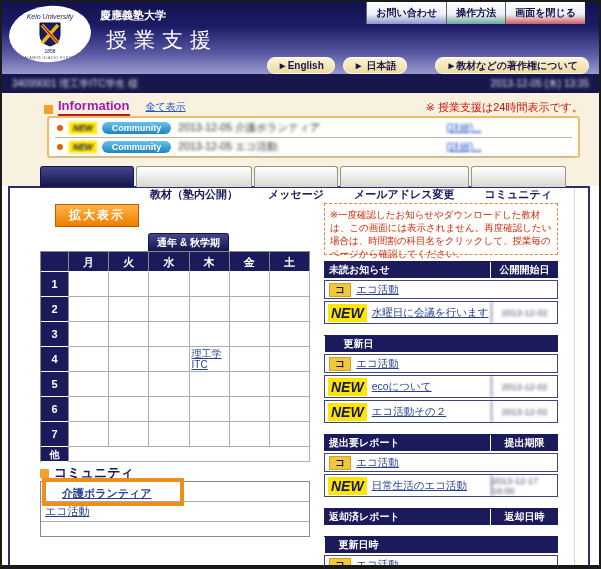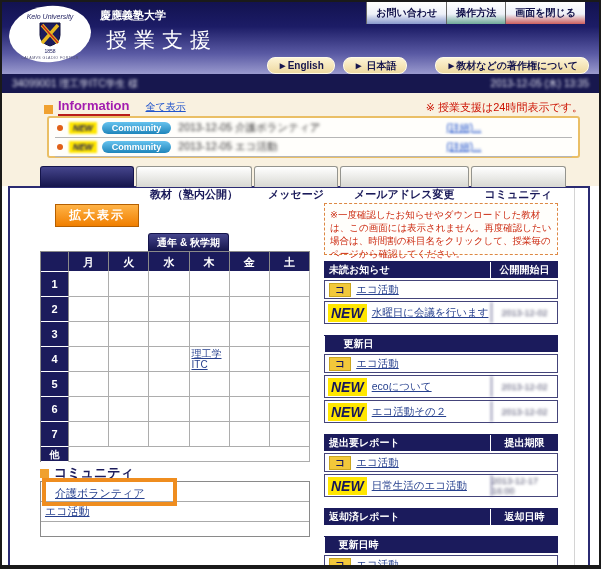--- a/index.html
+++ b/index.html
@@ -60,21 +60,21 @@
   .tt .ph{height:25px;line-height:25px;}
   .tt .oh{height:15px;line-height:15px;font-size:10px;}
   .tt .cell{background:#fff;border-right:1px solid #adadad;border-bottom:1px solid #adadad;height:25px;padding:1px 2px;}
   .tt .ocell{height:15px;grid-column:span 6;}
   .tt-link{font-size:10px;color:#27418f;text-decoration:underline;white-space:pre-line;line-height:11px;display:inline-block;cursor:pointer;}
   
   .comm-title{position:absolute;left:40px;top:464px;display:flex;align-items:center;font-size:13px;font-weight:bold;color:#1b1b5c;}
   .comm-box{position:absolute;left:40px;top:481px;width:270px;height:56px;background:#fff;border:1px solid #8a8a8a;}
   .comm-row{height:20px;display:flex;align-items:center;border-bottom:1px solid #aaa;padding-left:4px;}
   .comm-link{font-size:11px;color:#27418f;text-decoration:underline;cursor:pointer;}
-  .hl-rect{border:4px solid #ef8d1f;padding:1px 28px 1px 9px;margin-left:-3px;display:inline-block;}
+  .hl-rect{border:4px solid #ef8d1f;padding:1px 28px 1px 16px;margin-left:-3px;display:inline-block;font-weight:bold;}
   
   .notice{position:absolute;left:324px;top:203px;width:234px;height:52px;border:1px dashed #dd8844;
     padding:4px 5px;font-size:9.5px;line-height:13px;color:#cc2a10;background:#fffefb;}
   .secs{position:absolute;left:324px;top:261px;width:234px;}
   .sec{margin-bottom:11px;}
   .sec-head{height:17px;background:#1b1b5c;color:#fff;display:flex;align-items:center;font-size:10px;font-weight:bold;}
   .sec-title{flex:1;padding-left:5px;}
   .sec-datelabel{width:68px;text-align:center;border-left:1px solid #fff;line-height:16px;}
   .sec-row{display:flex;align-items:center;border:1px solid #44447a;background:#fff;margin-top:2px;}
   .sec-row .rl{flex:1;display:flex;align-items:center;min-width:0;}

